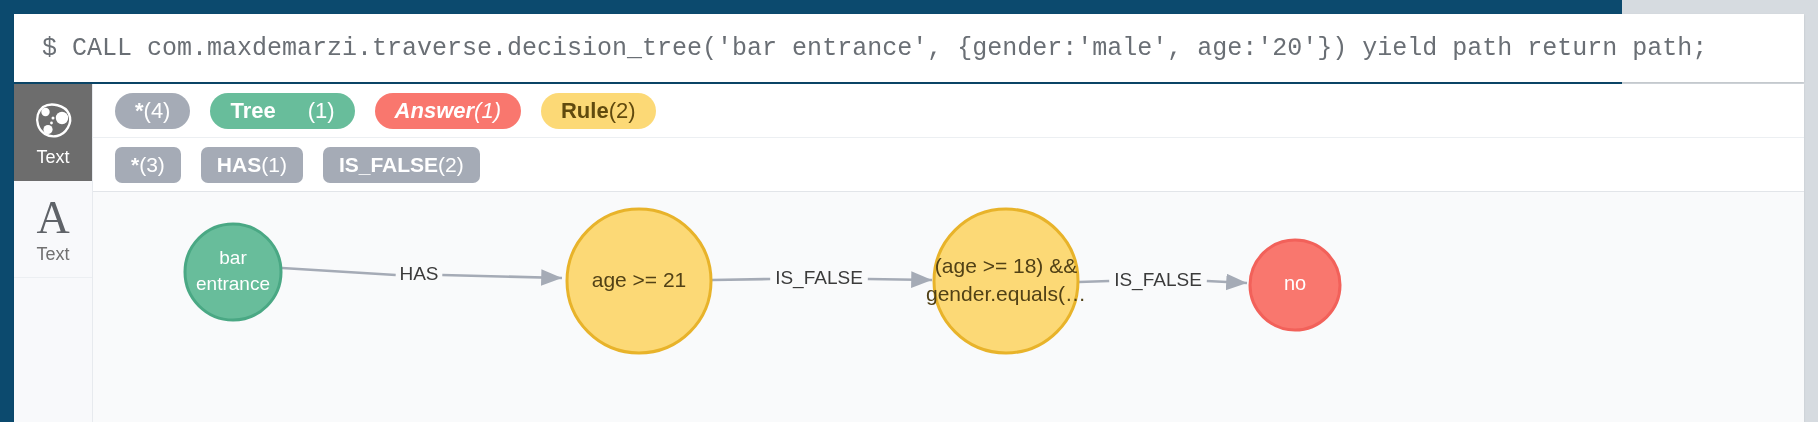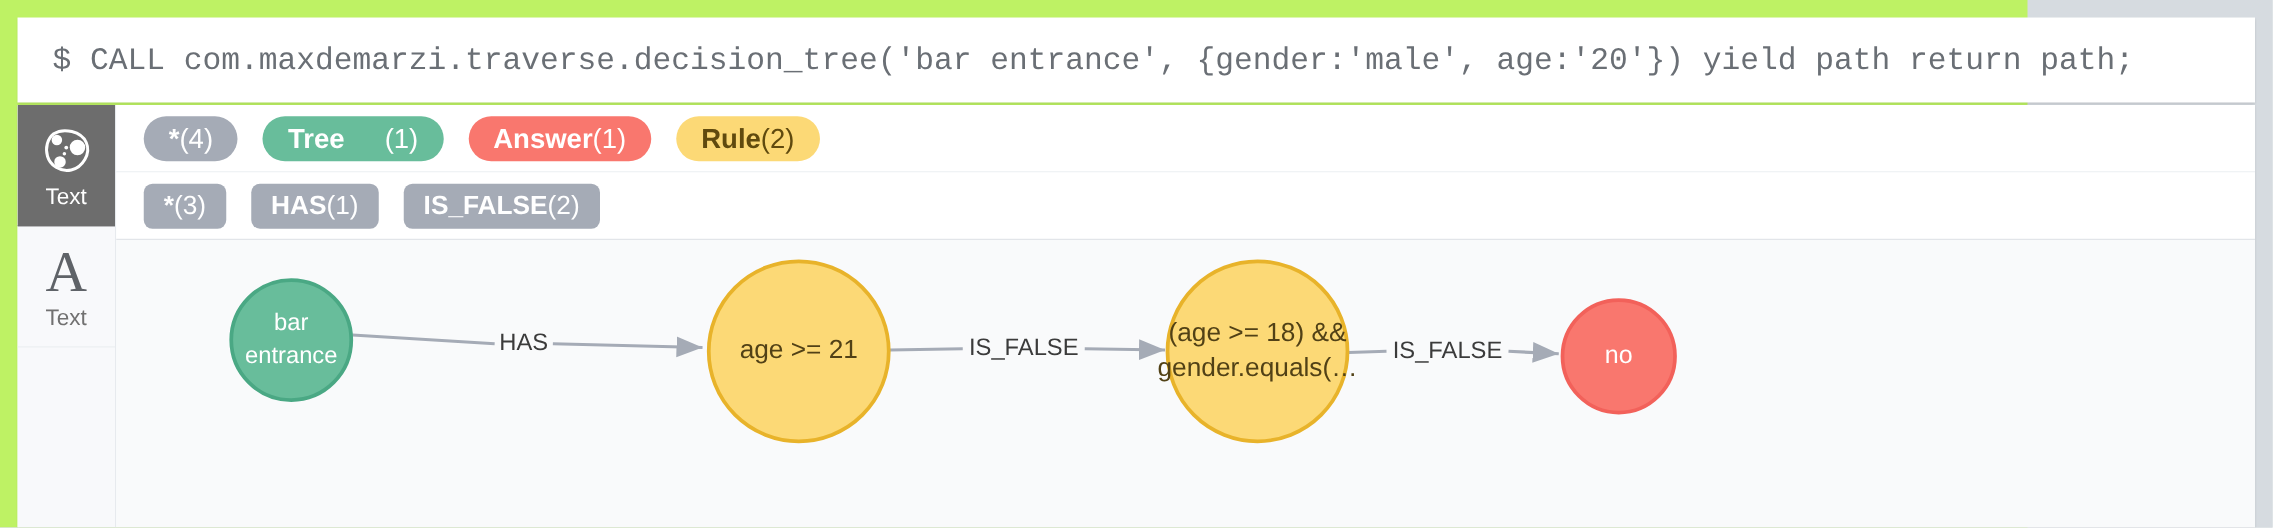--- a/index.html
+++ b/index.html
@@ -11,21 +11,21 @@
     width: 1818px;
     height: 422px;
     overflow: hidden;
     font-family: "Liberation Sans", sans-serif;
   }
 
   #app {
     position: relative;
     width: 1622px;
     height: 422px;
-    background: #bef264;
+    background: #0c4a6e;
   }
 
   
   .editor-bar {
     position: absolute;
     left: 14px;
     top: 14px;
     width: 1790px;
     height: 68px;
     background: #ffffff;
@@ -214,21 +214,21 @@
 
       <div class="legend-row nodes">
           <div class="pill node" style="background: rgb(165, 171, 182); color: rgb(255, 255, 255);">
             <span>*</span>
             <span class="cnt">(4)</span>
           </div>
           <div class="pill node" style="background: rgb(104, 189, 155); color: rgb(255, 255, 255); gap: 32px;">
             <span>Tree</span>
             <span class="cnt">(1)</span>
           </div>
-          <div class="pill node" style="background: rgb(249, 119, 110); color: rgb(255, 255, 255);">
+          <div class="pill node" style="background: rgb(249, 119, 110); color: rgb(255, 255, 255); font-style: italic;">
             <span>Answer</span>
             <span class="cnt">(1)</span>
           </div>
           <div class="pill node" style="background: rgb(252, 217, 118); color: rgb(96, 74, 14);">
             <span>Rule</span>
             <span class="cnt">(2)</span>
           </div>
         </div>
       <div class="legend-row rels">
           <div class="pill rel">

